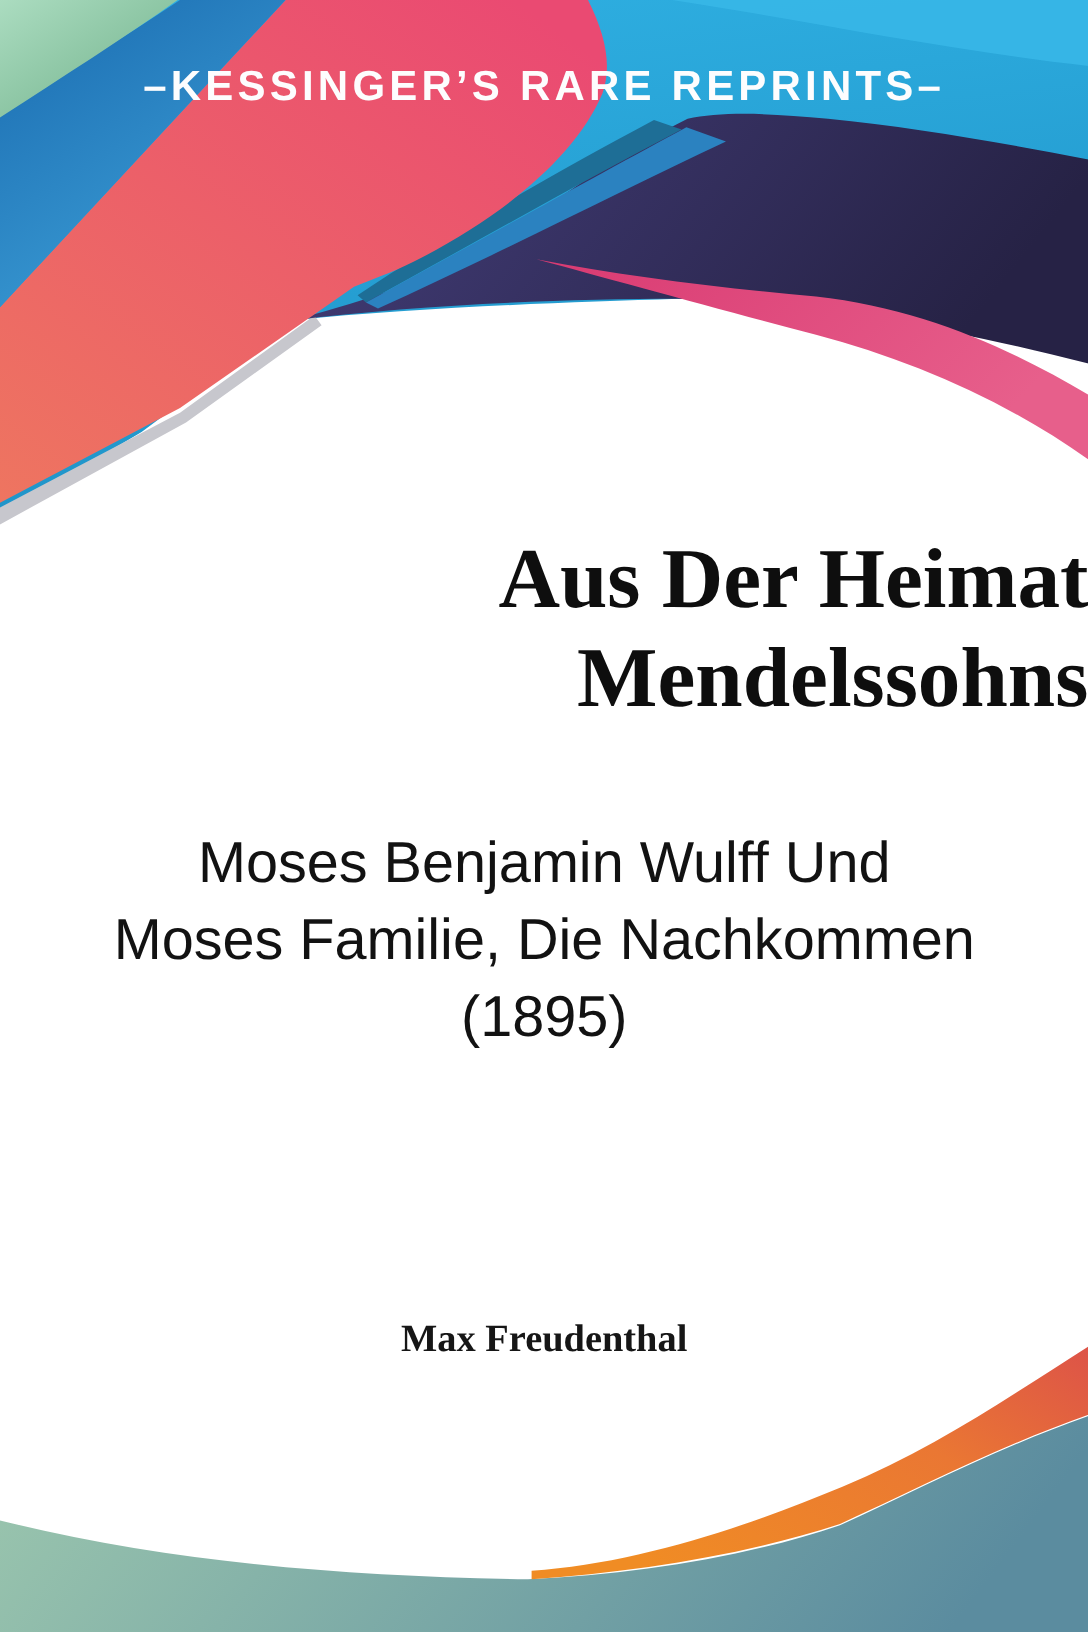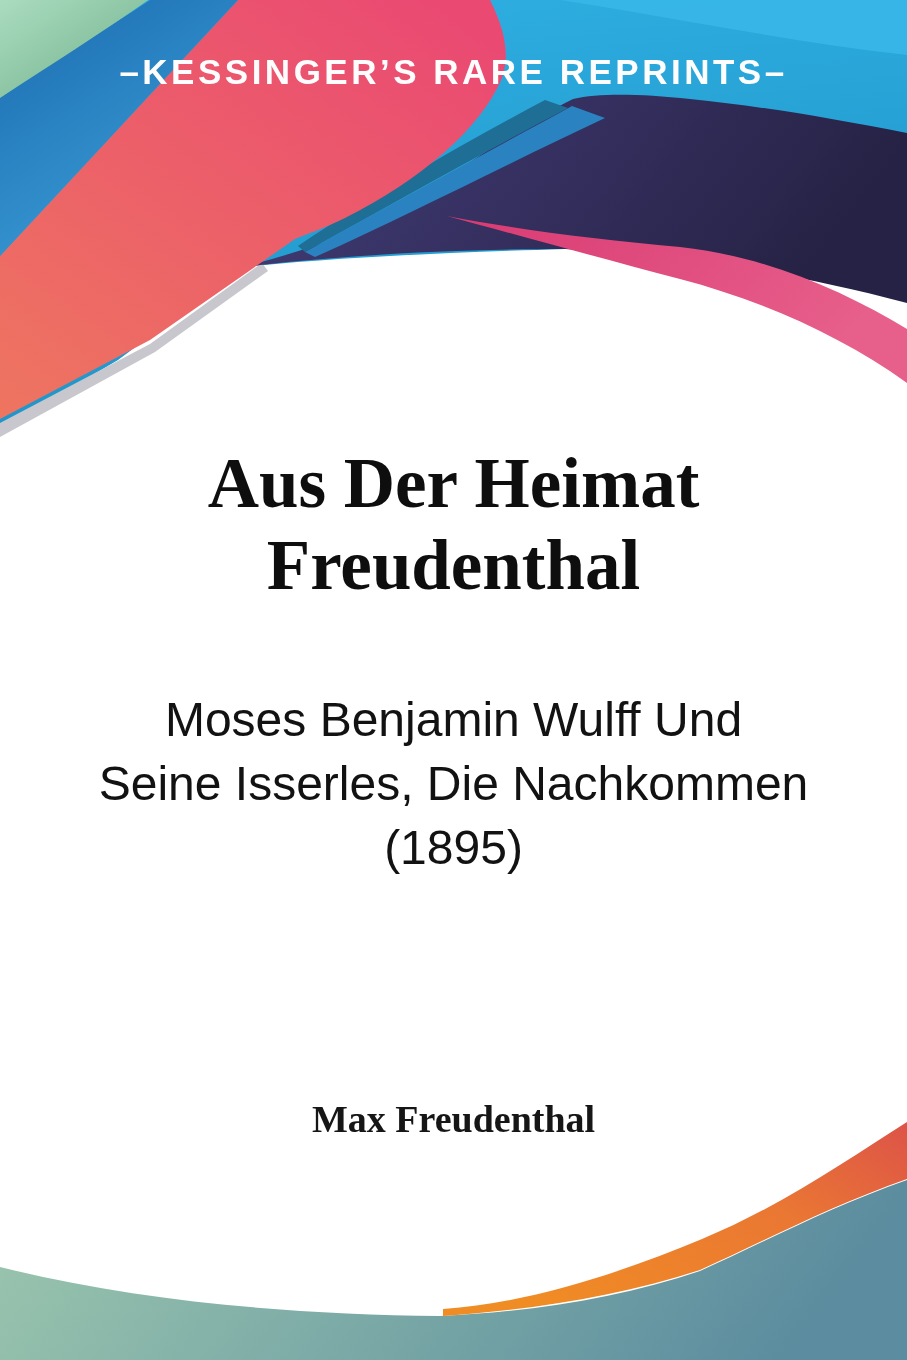--- a/index.html
+++ b/index.html
@@ -18,40 +18,40 @@
     text-align:center;
     font-family:"Liberation Sans", sans-serif;
     font-weight:700;
     font-size:35px;
     letter-spacing:3.5px;
     color:#fdfdfe;
     white-space:nowrap;
   }
   .title{
     position:absolute;top:442px;left:0;width:907px;
-    text-align:center;
+    text-align:right;
     font-weight:700;
     font-size:71px;
     line-height:82px;
     color:#0e0e0e;
   }
   .subtitle{
     position:absolute;top:688px;left:0;width:907px;
     text-align:center;
     font-family:"Liberation Sans", sans-serif;
     font-weight:400;
     font-size:48px;
     line-height:64px;
     color:#121212;
   }
   .author{
     position:absolute;top:1097px;left:0;width:907px;
     text-align:center;
     font-weight:700;
-    font-size:38px;
+    font-size:32px;
     color:#161616;
   }
 </style>
 </head>
 <body>
 
 <div class="page">
 
   <svg class="deco-top" width="907" height="455" viewBox="0 0 907 455" aria-hidden="true">
     <defs>
@@ -90,26 +90,26 @@
     <path fill="#2b82c0" d="M305,252 C400,200 500,145 572,106 L605,118 C515,160 415,212 315,257 Z"></path>
     <path fill="url(#gPink)" d="M238,0 L490,0 C505,30 510,55 502,78 C480,130 420,180 345,218 C325,228 307,234 295,239 L150,340 L0,419 L0,256 C80,170 160,84 238,0 Z"></path>
     <path fill="url(#gBlue)" d="M150,0 L238,0 C160,84 80,170 0,256 L0,97 C55,60 105,30 150,0 Z"></path>
     <path fill="url(#gGreen)" d="M0,0 L148,0 C103,32 52,64 0,98 Z"></path>
   </svg>
 
   <div class="banner">–KESSINGER’S RARE REPRINTS–</div>
 
   <div class="title">
     <div>Aus Der Heimat</div>
-    <div>Freudenthal</div>
+    <div>Mendelssohns</div>
   </div>
 
   <div class="subtitle">
     <div>Moses Benjamin Wulff Und</div>
-    <div>Seine Isserles, Die Nachkommen</div>
+    <div>Moses Familie, Die Nachkommen</div>
     <div>(1895)</div>
   </div>
 
   <div class="author">Max Freudenthal</div>
 
   <svg class="deco-bottom" width="907" height="250" viewBox="0 0 907 250" aria-hidden="true">
     <defs>
       <linearGradient id="gTeal" x1="0" y1="0" x2="1" y2="0.15">
         <stop offset="0" stop-color="#9cc7ae"></stop>
           <stop offset="1" stop-color="#5b8c9f"></stop>

